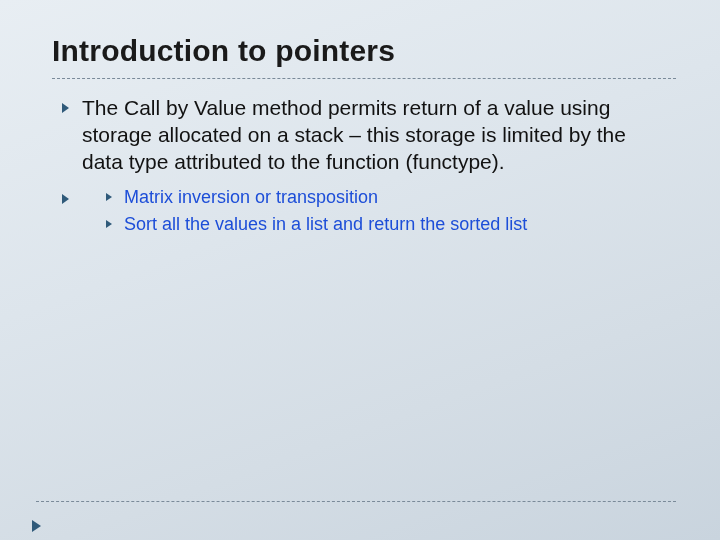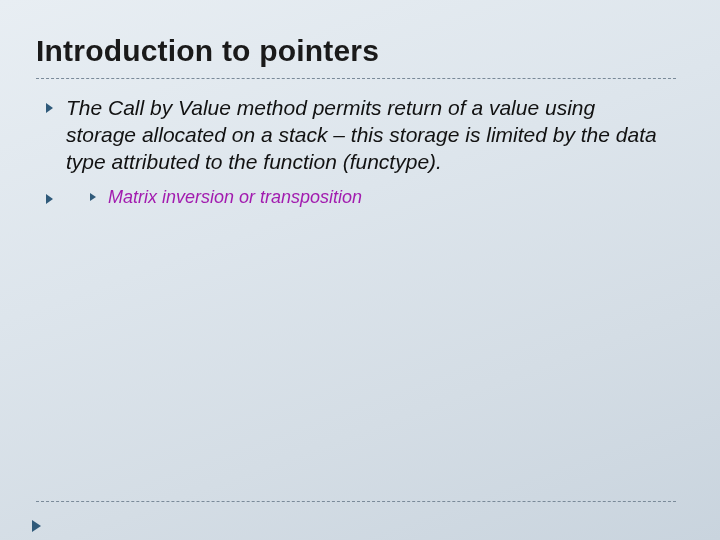--- a/index.html
+++ b/index.html
@@ -9,21 +9,21 @@
     height: 540px;
     overflow: hidden;
     font-family: Arial, Helvetica, sans-serif;
     background: linear-gradient(160deg, #e8eef3 0%, #dde5ec 40%, #d4dde5 70%, #c9d4de 100%);
     color: #222;
   }
   .slide {
     box-sizing: border-box;
     width: 712px;
     height: 540px;
-    padding: 28px 36px 20px 36px;
+    padding: 28px 36px 20px 52px;
     position: relative;
   }
   .title {
     font-size: 30px;
     font-weight: 700;
     color: #1a1a1a;
     margin: 6px 0 10px 0;
     letter-spacing: 0.2px;
   }
   .divider {
@@ -36,21 +36,20 @@
     border-top: 1.5px dashed #7a8a99;
     position: absolute;
     left: 36px;
     right: 36px;
     bottom: 30px;
   }
   ul.level1 {
     list-style: none;
     padding: 0 6px 0 6px;
     margin: 0;
-    font-style: italic;
   }
   ul.level1 > li {
     position: relative;
     padding-left: 24px;
     margin-bottom: 10px;
     font-size: 21px;
     line-height: 1.28;
     color: #121212;
   }
   ul.level1 > li::before {
@@ -68,21 +67,21 @@
     list-style: none;
     padding: 0;
     margin: 8px 0 8px 20px;
   }
   ul.level2 > li {
     position: relative;
     padding-left: 22px;
     margin-bottom: 4px;
     font-size: 18px;
     line-height: 1.3;
-    color: #a21caf;
+    color: #1d4ed8;
   }
   ul.level2 > li::before {
     content: "";
     position: absolute;
     left: 4px;
     top: 7px;
     width: 0;
     height: 0;
     border-top: 4.5px solid transparent;
     border-bottom: 4.5px solid transparent;
@@ -112,19 +111,22 @@
 
   <ul class="level1">
     <li>
       <span>The Call by Value method permits return of a value using storage allocated on a stack – this storage is limited by the data type attributed to the function (functype).</span>
     </li>
     <li>
       <ul class="level2">
         <li>
           <span>Matrix inversion or transposition</span>
         </li>
+        <li>
+          <span>Sort all the values in a list and return the sorted list</span>
+        </li>
       </ul>
     </li>
   </ul>
 
   <hr class="bottom-divider">
   <div class="corner-arrow"></div>
 </div>
 
 </body></html>

